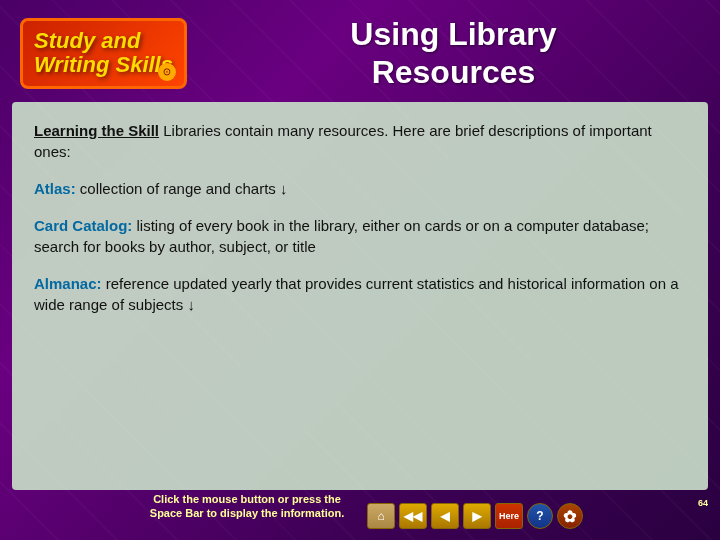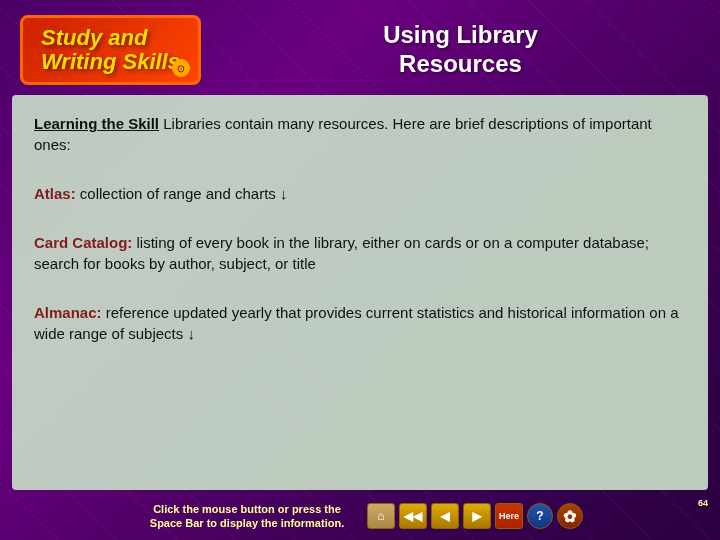--- a/index.html
+++ b/index.html
@@ -41,21 +41,21 @@
     .header {
       display: flex;
       align-items: center;
       padding: 15px 20px 10px 20px;
       gap: 20px;
     }
 
     .logo-box {
       background: linear-gradient(135deg, #cc2200, #ff4400);
       border-radius: 8px;
-      padding: 8px 18px;
+      padding: 8px 11px;
       min-width: 160px;
       position: relative;
       border: 3px solid #ff6600;
     }
 
     .logo-line1 {
       font-size: 22px;
       font-weight: 900;
       color: #ffdd00;
       font-style: italic;
@@ -86,37 +86,37 @@
       font-size: 10px;
       color: #660000;
     }
 
     .title-area {
       flex: 1;
       text-align: center;
     }
 
     .main-title {
-      font-size: 24px;
+      font-size: 32px;
       font-weight: bold;
       color: #ffffff;
       text-shadow: 1px 1px 3px rgba(0,0,0,0.5);
       line-height: 1.2;
     }
 
     
     .content {
       flex: 1;
       background: rgba(200, 220, 200, 0.92);
       margin: 0 12px 50px 12px;
       border-radius: 4px;
       padding: 18px 22px;
       display: flex;
       flex-direction: column;
-      gap: 28px;
+      gap: 16px;
     }
 
     .intro-text {
       font-size: 15px;
       color: #111111;
       line-height: 1.4;
     }
 
     .intro-label {
       font-weight: bold;
@@ -125,32 +125,31 @@
     }
 
     .entry {
       font-size: 15px;
       color: #111111;
       line-height: 1.4;
     }
 
     .entry-label {
       font-weight: bold;
-      color: #7f1d1d;
+      color: #0369a1;
     }
 
     
     .footer {
       position: absolute;
       bottom: 0;
       left: 0;
       right: 0;
       height: 48px;
       display: flex;
-      align-items: center;
       justify-content: center;
       padding: 0 20px;
       gap: 10px;
     }
 
     .footer-text {
       font-size: 11px;
       color: #ffff99;
       text-align: center;
       max-width: 220px;

